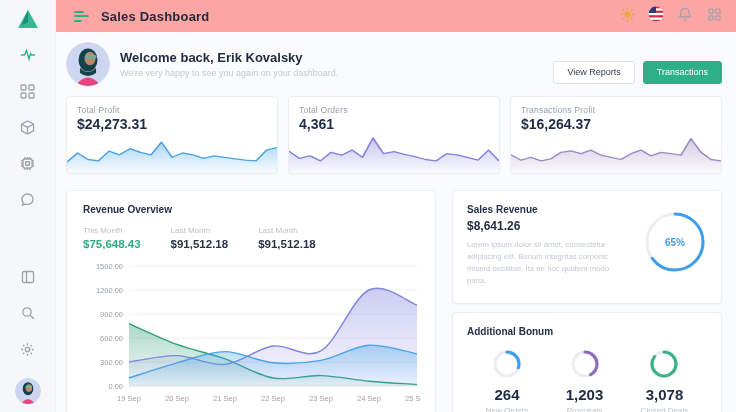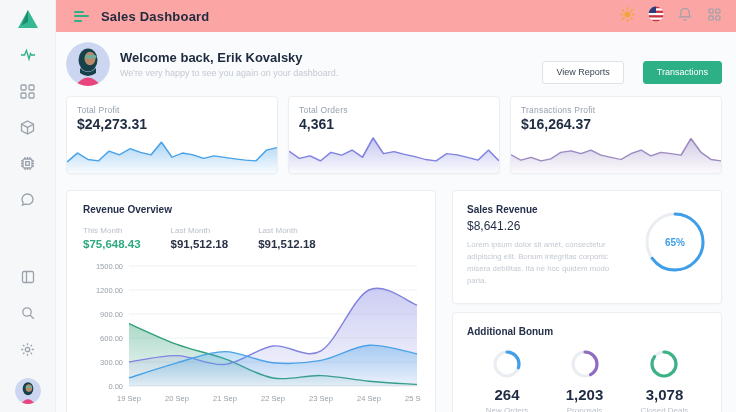--- a/index.html
+++ b/index.html
@@ -28,21 +28,21 @@
   .top-icons { margin-left:auto; display:flex; align-items:center; gap:13px; }
   .top-icons .t-ic { width:16px; height:16px; display:flex; align-items:center; justify-content:center; cursor:pointer; color:#9aa2ab; }
 
   
   .content { position:absolute; left:56px; top:32px; right:0; bottom:0; padding:10px 14px 0 10px; }
 
   .welcome { display:flex; align-items:center; }
   .welcome .texts { margin-left:10px; }
   .welcome h2 { font-size:13px; font-weight:bold; color:#1e2a3e; }
   .welcome p  { font-size:9px; color:#c3c9d2; margin-top:3px; }
-  .w-buttons { margin-left:auto; display:flex; gap:19px;margin-top:16px; }
+  .w-buttons { margin-left:auto; display:flex; gap:8px;margin-top:16px; }
   .btn { height:23px; padding:0 13px; font-size:9px; font-family:"Liberation Sans",sans-serif;
          border-radius:3px; cursor:pointer; display:flex; align-items:center; }
   .btn.ghost { background:#fff; border:1px solid #dfe3e8; color:#3a4354; }
   .btn.primary { background:#2eb086; border:1px solid #2eb086; color:#fff; }
 
   .cards { display:flex; gap:10px; margin-top:10px; }
   .card { flex:1; height:78px; background:#fff; border:1px solid #eceef2; border-radius:4px;
           position:relative; overflow:hidden; box-shadow:0 1px 2px rgba(30,40,60,.03); }
   .card .c-label { position:absolute; left:10px; top:8px; font-size:8.5px; color:#97a1af; letter-spacing:.2px; }
   .card .c-value { position:absolute; left:10px; top:19px; font-size:14px; font-weight:bold; color:#1f2c43; }
@@ -55,21 +55,21 @@
   .revenue-panel { width:370px; height:270px; padding:13px 16px; }
   .rev-stats { display:flex; gap:30px; margin-top:11px; }
   .rev-stat .r-label { font-size:8px; color:#b9bfc9; }
   .rev-stat .r-value { font-size:11.5px; font-weight:bold; color:#2a3346; margin-top:3px; }
   .rev-stat .r-value.green { color:#2eaa7e; }
   .rev-chart { margin-top:8px; display:block; }
 
   .right-col { width:270px; display:flex; flex-direction:column; gap:8px; }
   .sales-panel { height:114px; padding:13px 14px; display:flex; }
   .sales-left { width:160px; }
-  .sales-value { font-size:12px; font-weight:normal; color:#1f2c43; margin-top:4px; }
+  .sales-value { font-size:12px; font-weight:bold; color:#1f2c43; margin-top:4px; }
   .sales-desc { font-size:7.8px; line-height:1.55; color:#c3c9d2; margin-top:6px; }
   .donut-wrap { margin-left:auto; position:relative; width:64px; height:64px; margin-top:6px;text-decoration:underline; }
   .donut-wrap .pct { position:absolute; inset:0; display:flex; align-items:center; justify-content:center;
                      font-size:10px; font-weight:bold; color:#3e9ee9; }
 
   .stats-panel { height:150px; padding:13px 14px; }
   .stat-items { display:flex; justify-content:space-around; margin-top:12px; }
   .stat-item { display:flex; flex-direction:column; align-items:center; }
   .stat-item .ring { width:30px; height:30px; }
   .stat-item .s-value { font-size:15px; font-weight:bold; color:#1f2c43; margin-top:7px; }

